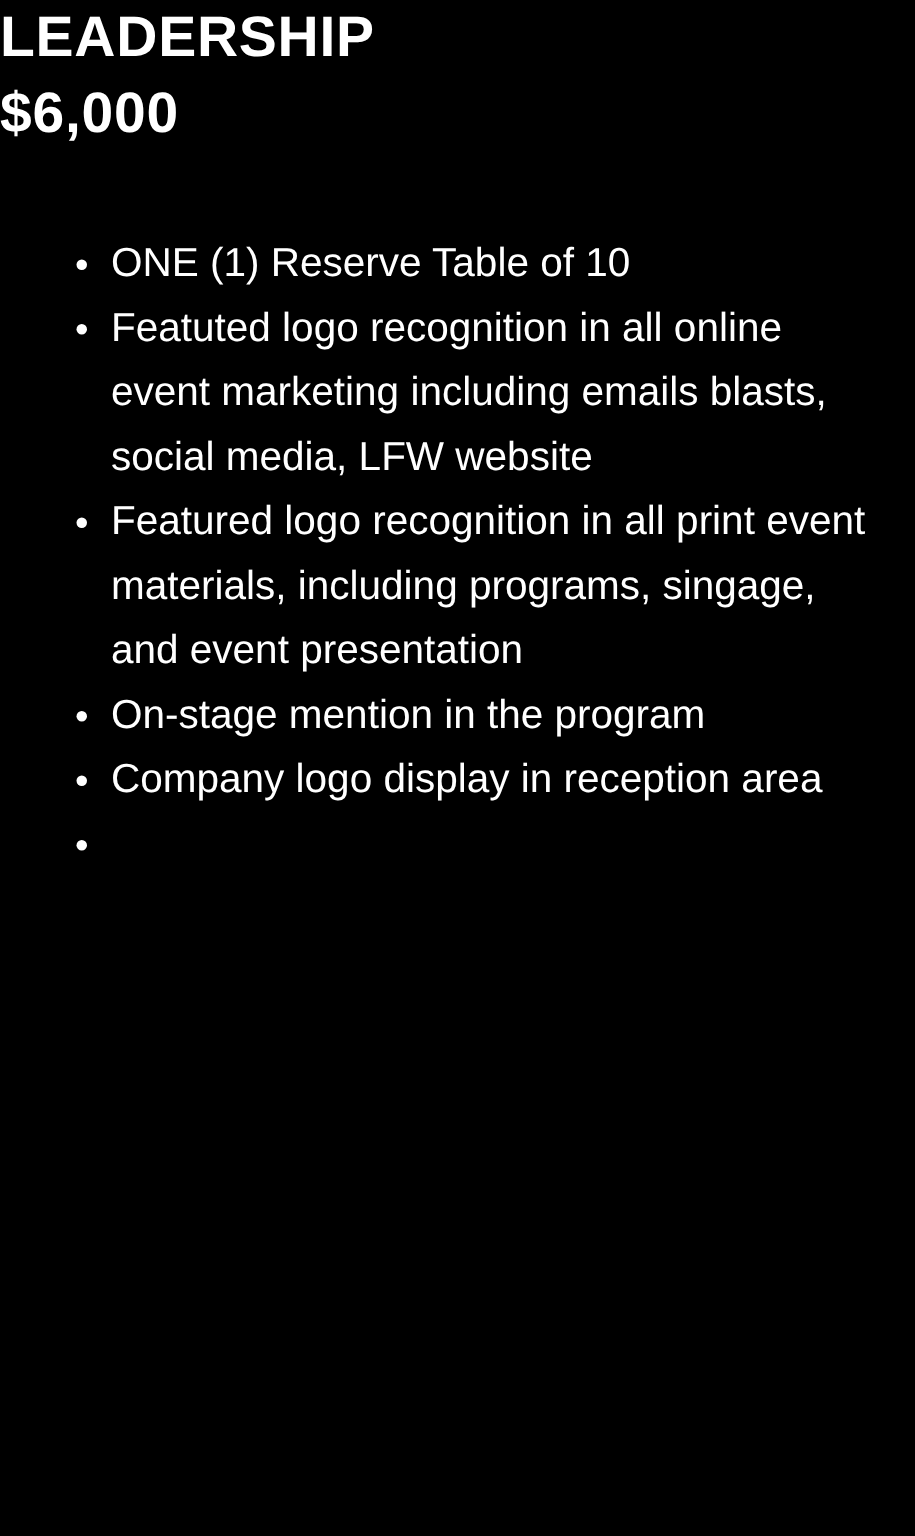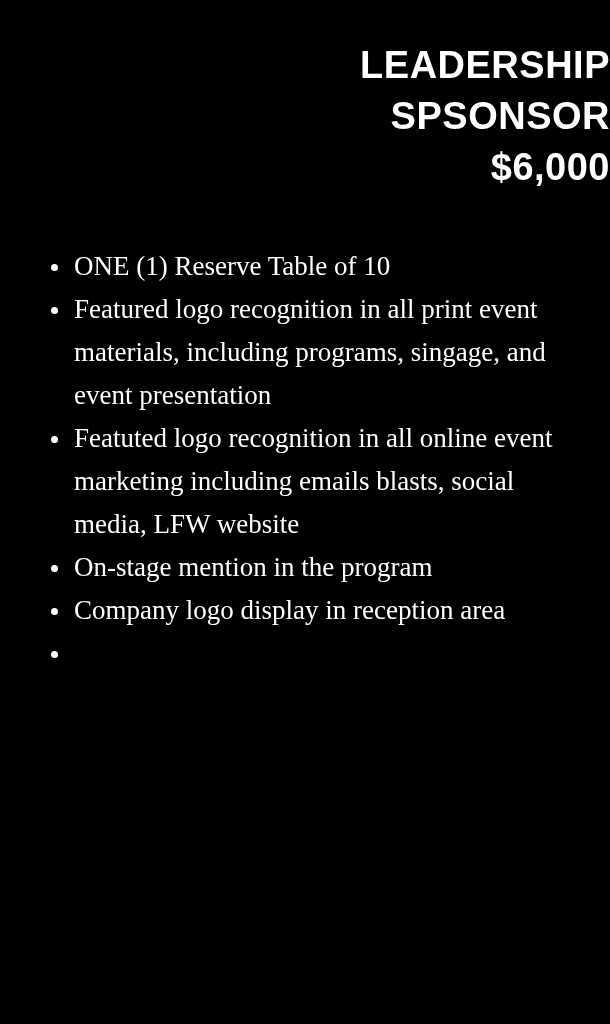--- a/index.html
+++ b/index.html
@@ -15,22 +15,21 @@
     color: #ffffff;
   }
   .slide {
     position: relative;
     width: 610px;
     height: 1024px;
     background: #000000;
     box-sizing: border-box;
   }
   .title-block {
-    padding-top: 40px;
-    text-align: right;
+    text-align: left;
   }
   .title-line {
     font-size: 38px;
     font-weight: bold;
     letter-spacing: 0.5px;
     line-height: 51px;
     color: #ffffff;
     margin: 0;
   }
   .title-line.amount {
@@ -45,21 +44,20 @@
     padding-right: 30px;
   }
   .benefit-item {
     position: relative;
     font-size: 27px;
     line-height: 43px;
     color: #ffffff;
     padding-left: 28px;
     margin-bottom: 0px;
     font-weight: 400;
-    font-family: Liberation Serif, serif;
   }
   .benefit-item::before {
     content: "";
     position: absolute;
     left: 5px;
     top: 19px;
     width: 7px;
     height: 7px;
     border-radius: 50%;
     background: #ffffff;
@@ -68,26 +66,25 @@
     min-height: 43px;
   }
 </style>
 </head>
 <body>
 
 <div class="slide">
 
   <div class="title-block">
     <div class="title-line">LEADERSHIP</div>
-    <div class="title-line">SPSONSOR</div>
     <div class="title-line amount">$6,000</div>
   </div>
 
   <ul class="benefits">
     <li class="benefit-item">ONE (1) Reserve Table of 10</li>
+    <li class="benefit-item">Featuted logo recognition in all online event marketing including emails blasts, social media, LFW website</li>
     <li class="benefit-item">Featured logo recognition in all print event materials, including programs, singage, and event presentation</li>
-    <li class="benefit-item">Featuted logo recognition in all online event marketing including emails blasts, social media, LFW website</li>
     <li class="benefit-item">On-stage mention in the program</li>
     <li class="benefit-item">Company logo display in reception area</li>
     <li class="benefit-item empty"></li>
   </ul>
 
 </div>
 
 </body></html>

